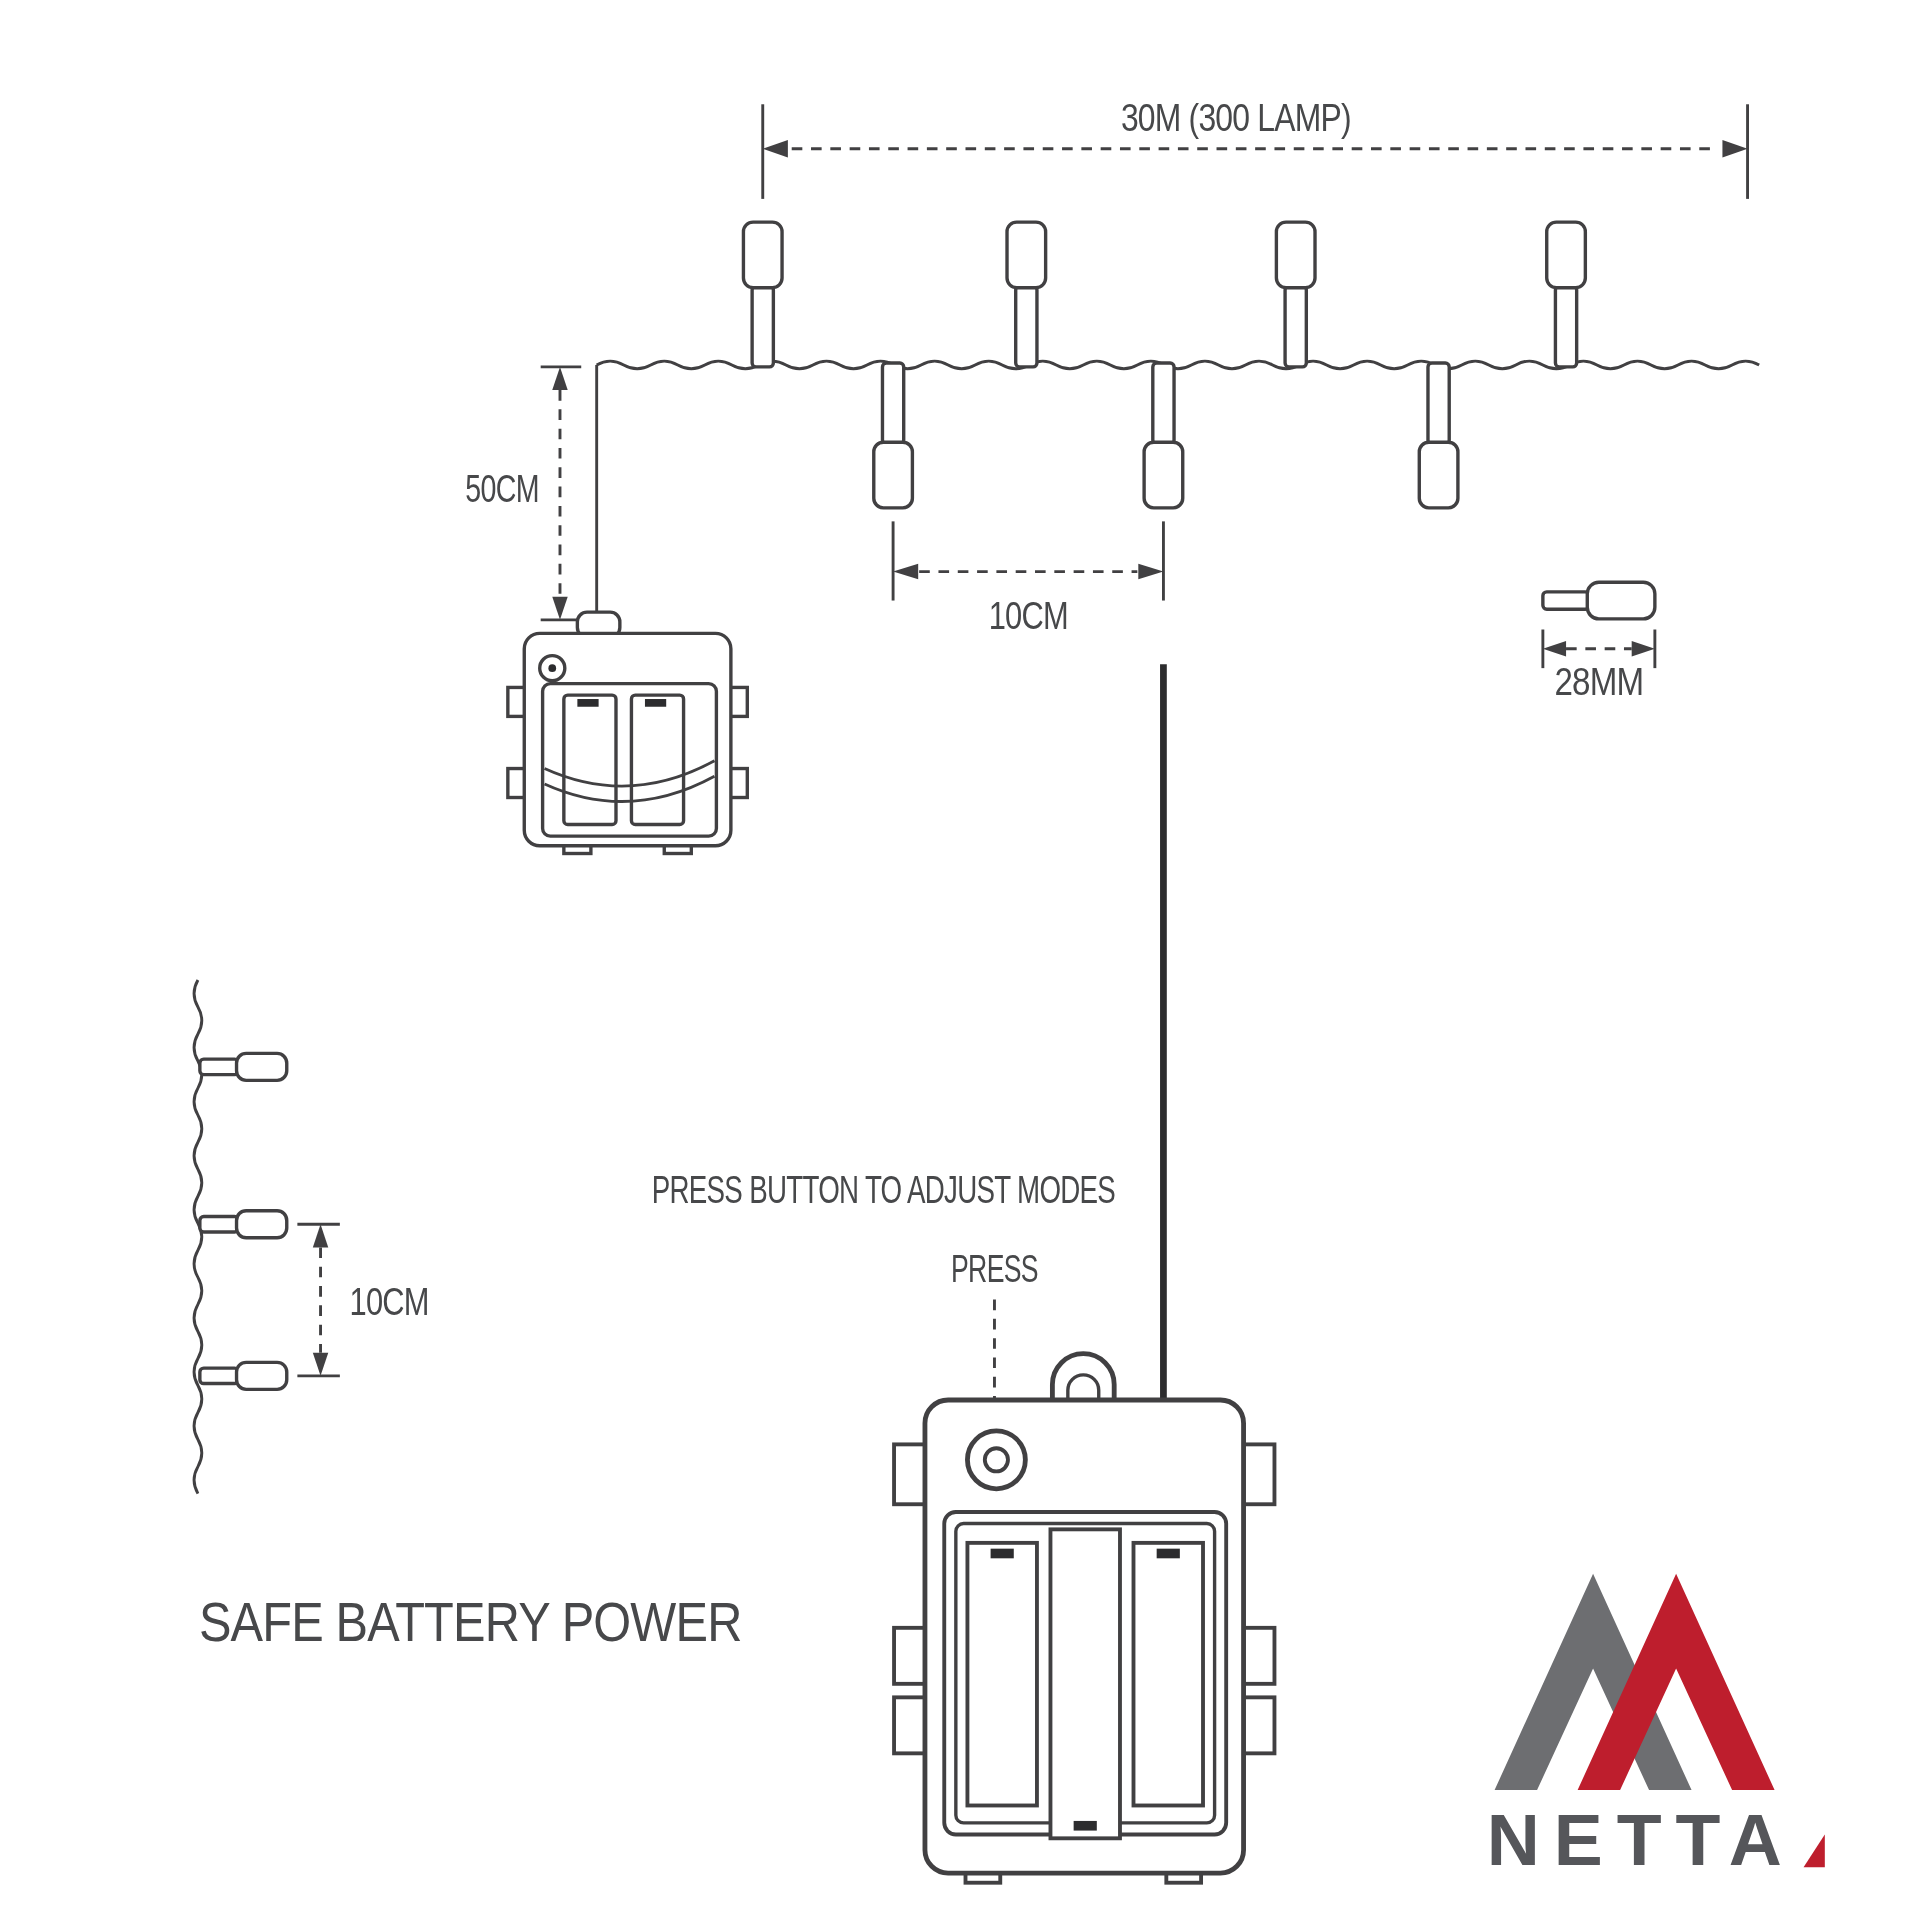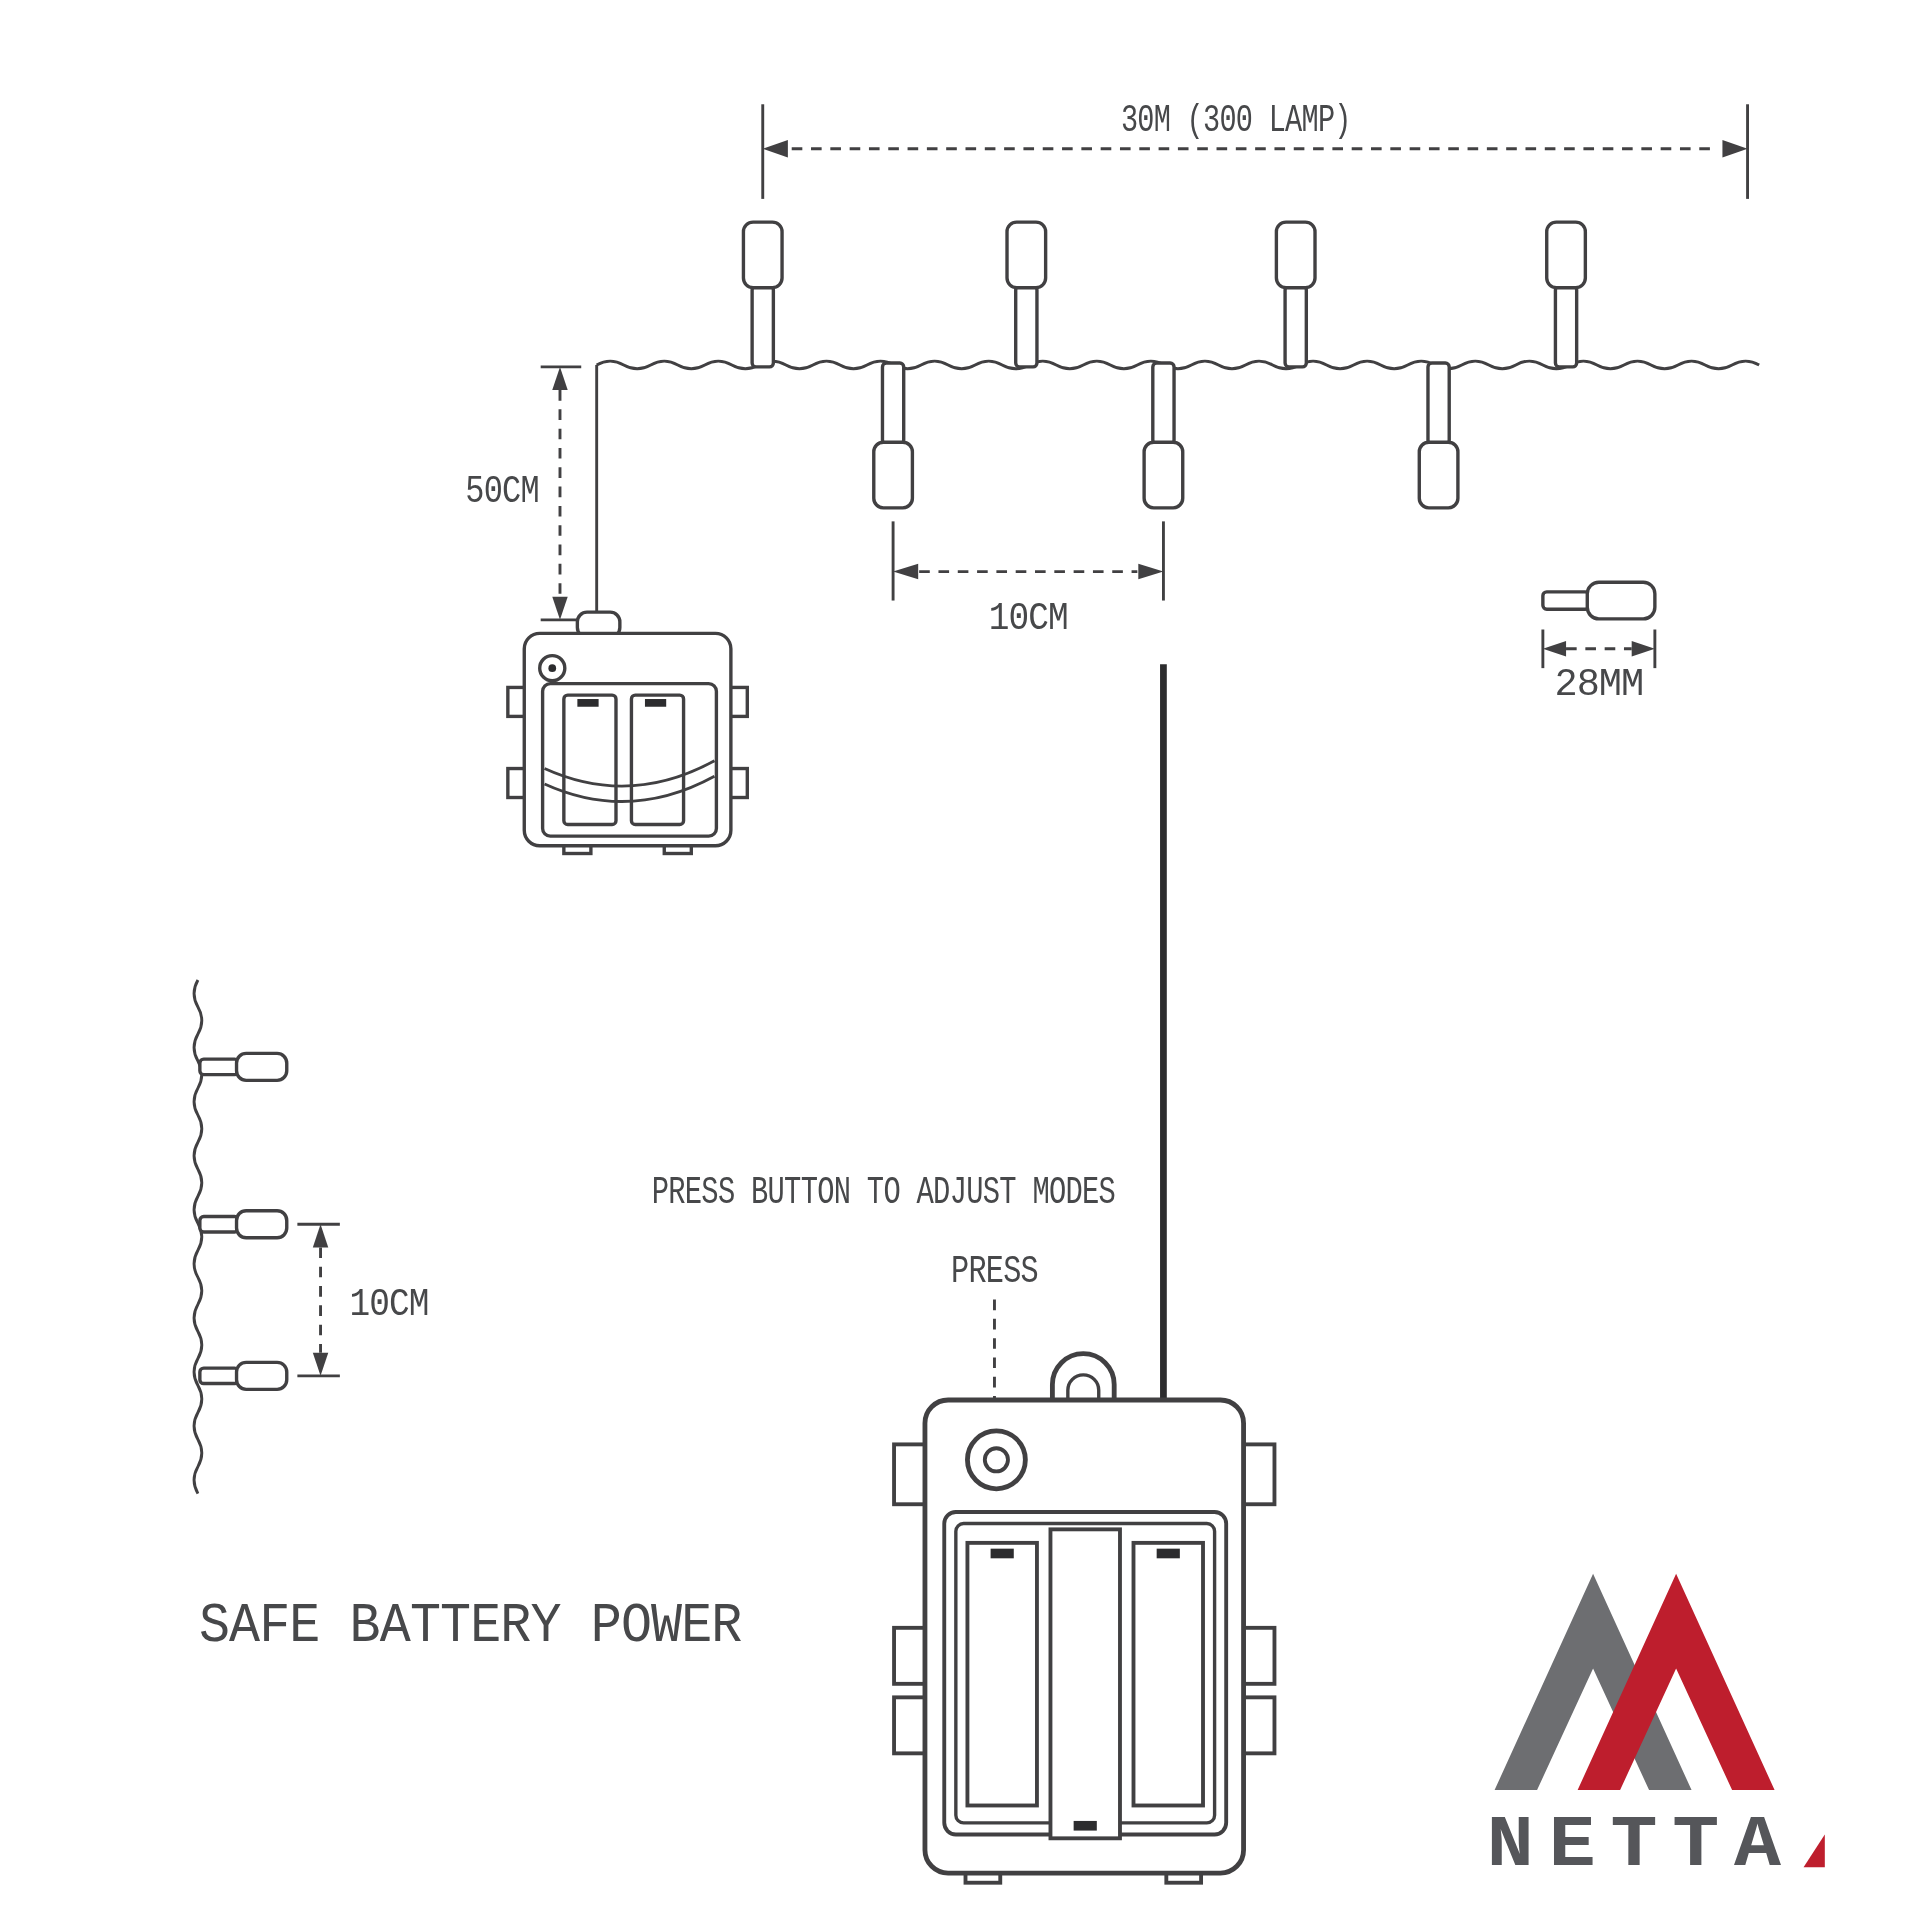--- a/index.html
+++ b/index.html
@@ -1,17 +1,17 @@
 <!DOCTYPE html>
 <html><head>
 <meta charset="utf-8">
 <style>
   html,body{margin:0;padding:0;background:#ffffff;}
   .canvas{position:relative;width:1931px;height:1931px;background:#ffffff;
-          font-family:Liberation Mono, monospace;overflow:hidden;}
+          font-family:Liberation Sans, sans-serif;overflow:hidden;}
   svg{display:block;width:1931px;height:1931px;}
   .ln{stroke:#414042;fill:none;stroke-width:3;}
   .lnf{stroke:#414042;fill:#ffffff;stroke-width:3.5;}
   .lnf4{stroke:#414042;fill:#ffffff;stroke-width:4;}
   .lnf5{stroke:#414042;fill:#ffffff;stroke-width:5;}
   .dash{stroke:#414042;stroke-width:3;stroke-dasharray:11 9;fill:none;}
   .arr{fill:#414042;stroke:none;}
   .dark{fill:#2c2c2e;stroke:none;}
   .thick{stroke:#2c2c2e;stroke-width:7;fill:none;}
   .dim{font-size:40px;fill:#47484a;letter-spacing:-1px;}

